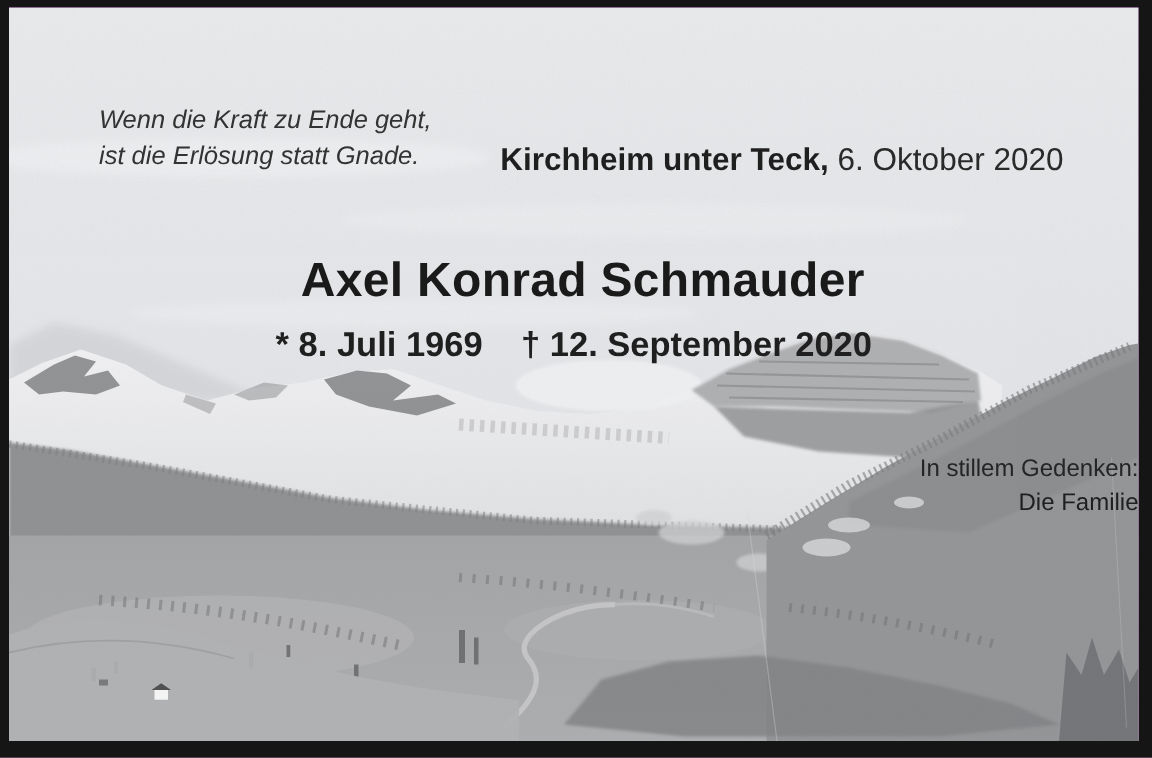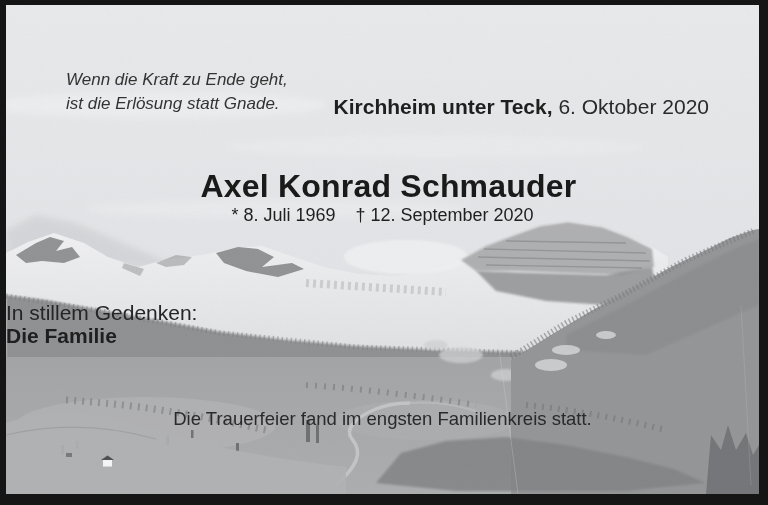--- a/index.html
+++ b/index.html
@@ -17,27 +17,27 @@
   }
   .dateline{
     right:50px;top:66px;font-size:21px;white-space:pre;color:#2a2a2a;
   }
   .dateline .place{font-weight:bold;color:#1f1f1f;}
   .name{
     left:0;right:0;top:163px;text-align:center;font-size:32px;font-weight:bold;
     color:#1a1a1a;letter-spacing:0.2px;margin-left:12px;
   }
   .lifedates{
-    left:0;right:0;top:200px;text-align:center;font-size:18px;font-weight:normal;
+    left:0;right:0;top:211px;text-align:center;font-size:23px;font-weight:bold;
     color:#1f1f1f;white-space:pre;
   }
   .remembrance{
-    left:0;right:0;top:297px;text-align:left;font-size:21px;line-height:22.5px;color:#252525;
+    left:0;right:0;top:297px;text-align:right;font-size:16px;line-height:22.5px;color:#252525;
   }
-  .remembrance .fam{font-weight:bold;color:#1f1f1f;}
+  .remembrance .fam{font-weight:normal;color:#1f1f1f;}
   .funeral{
     left:0;right:0;top:403px;text-align:center;font-size:18.5px;color:#2a2a2a;
   }
 </style>
 </head>
 <body>
 
 <div class="frame">
   <div class="photo">
 
@@ -168,15 +168,14 @@
 
     <div class="txt name">Axel Konrad Schmauder</div>
 
     <div class="txt lifedates">* 8. Juli 1969    † 12. September 2020</div>
 
     <div class="txt remembrance">
       <div>In stillem Gedenken:</div>
       <div class="fam">Die Familie</div>
     </div>
 
-    <div class="txt funeral">Die Trauerfeier fand im engsten Familienkreis statt.</div>
   </div>
 </div>
 
 </body></html>

